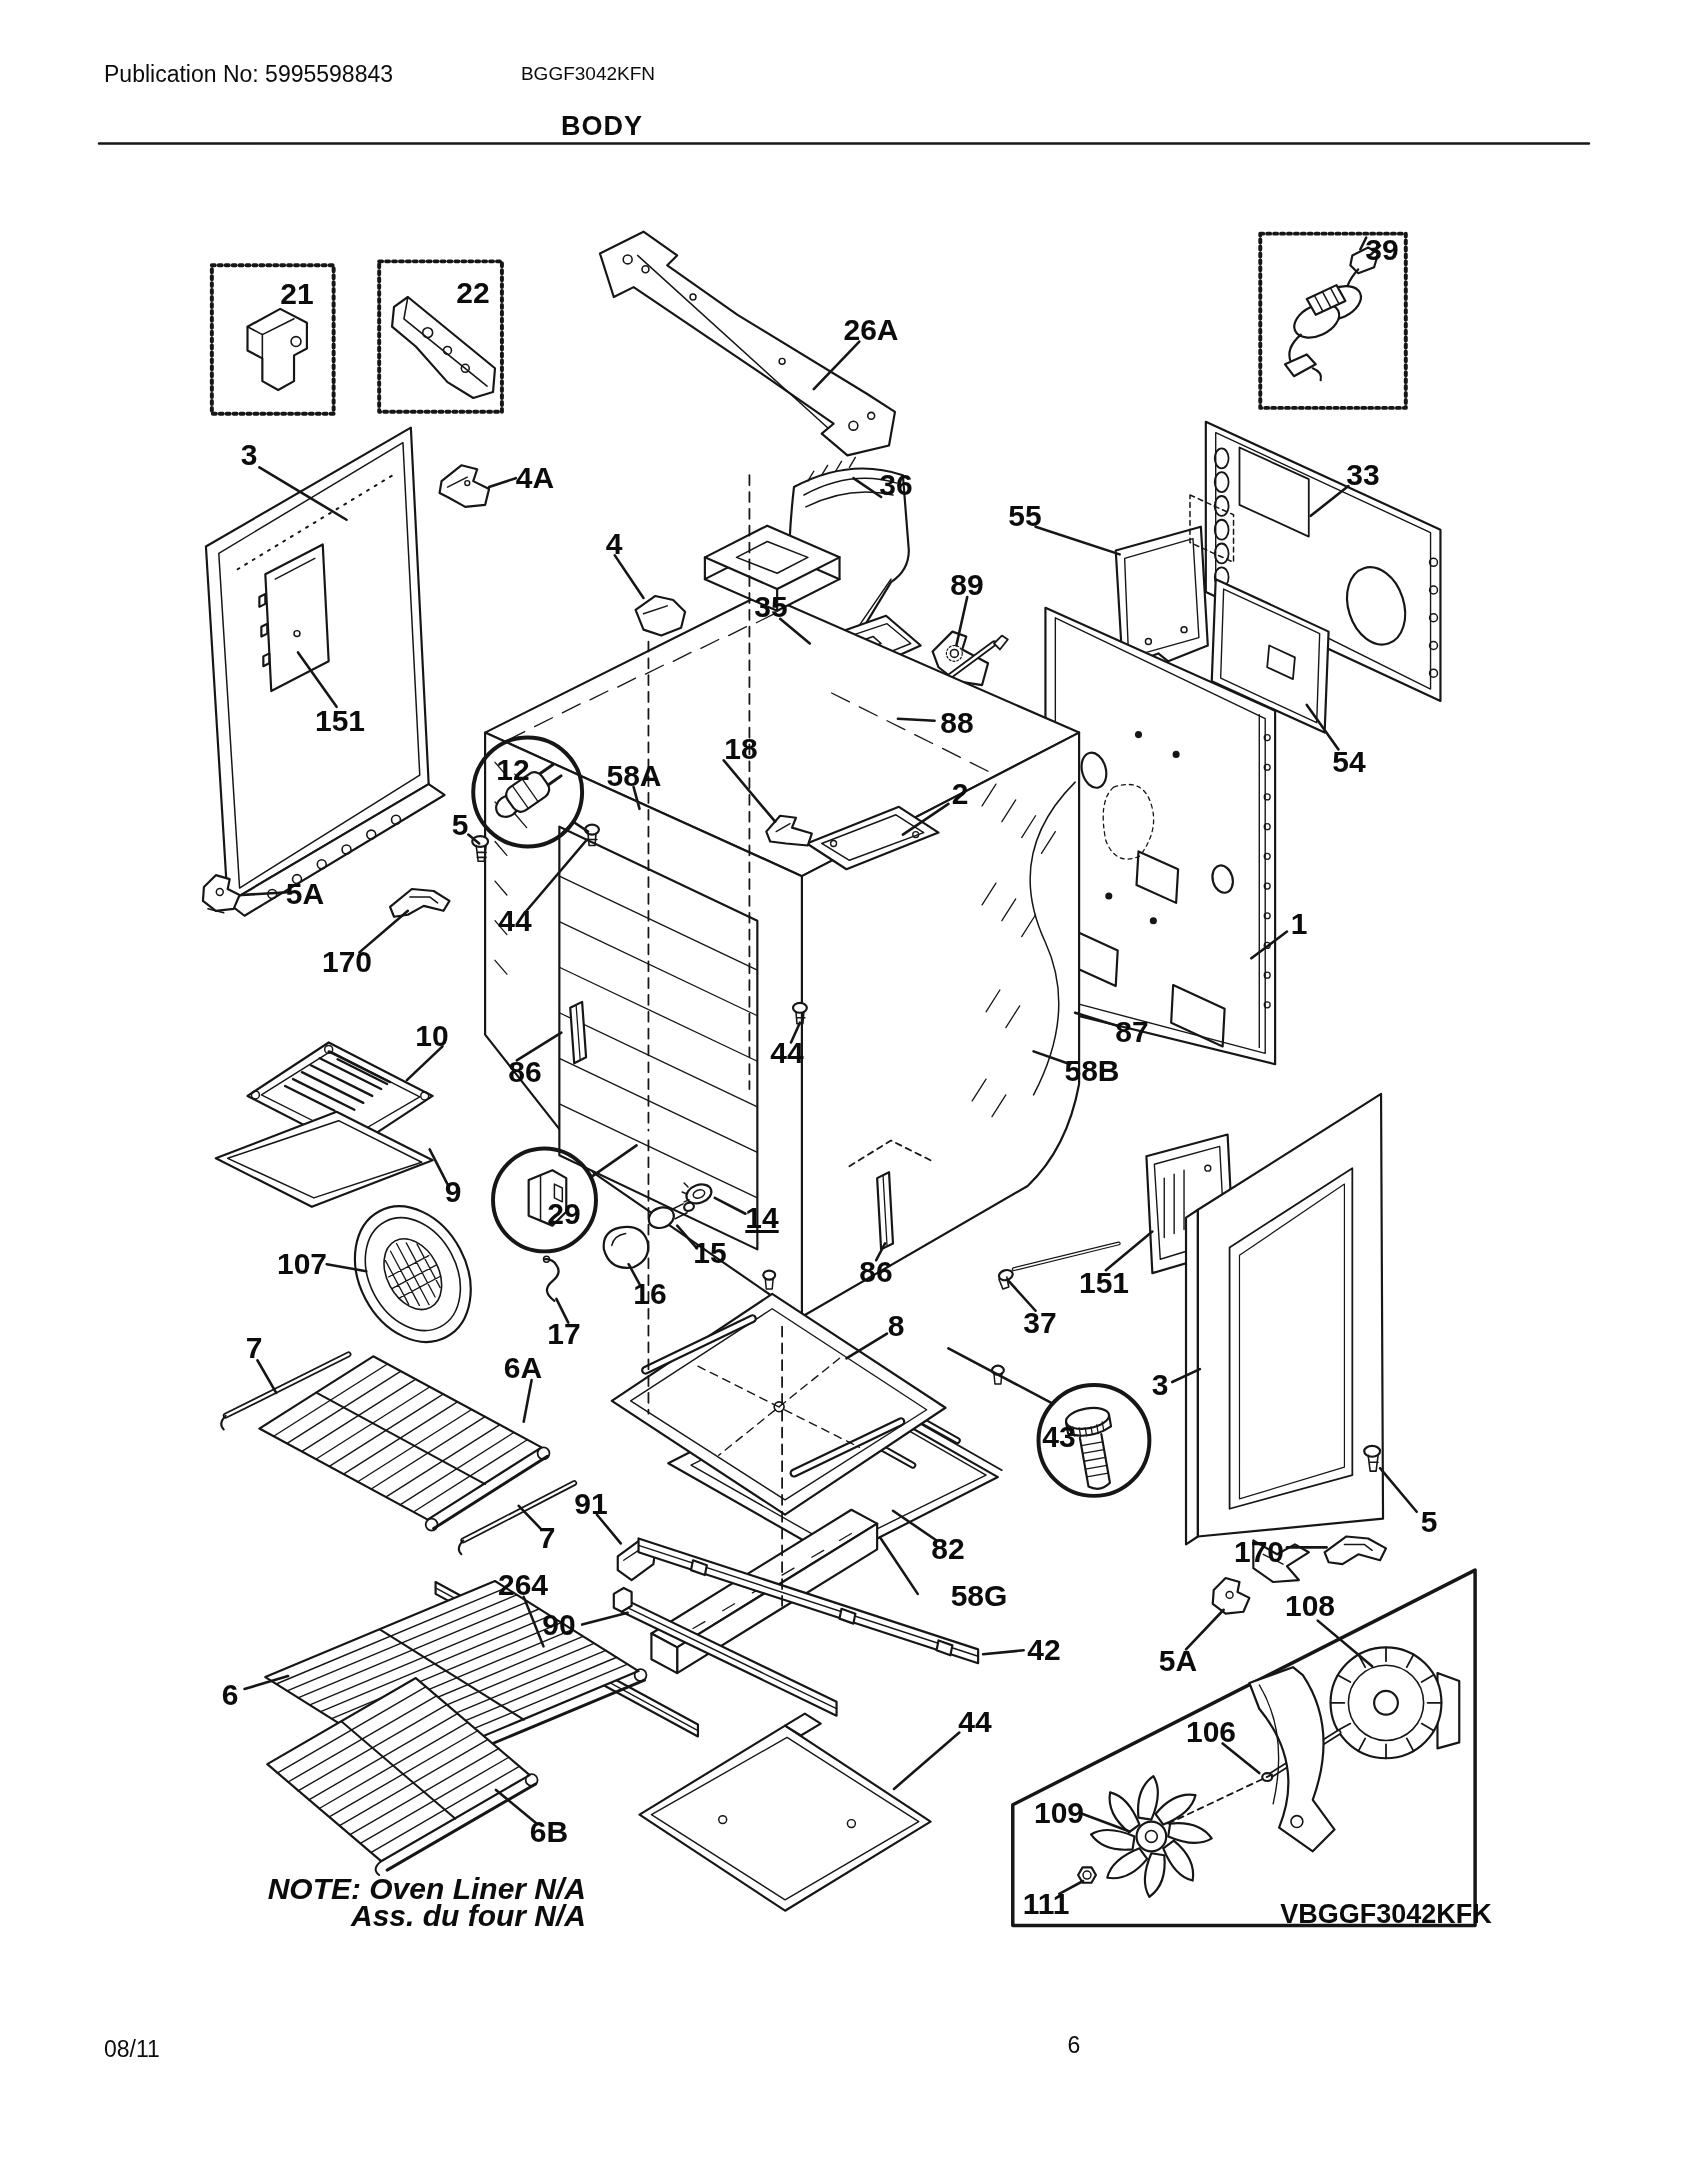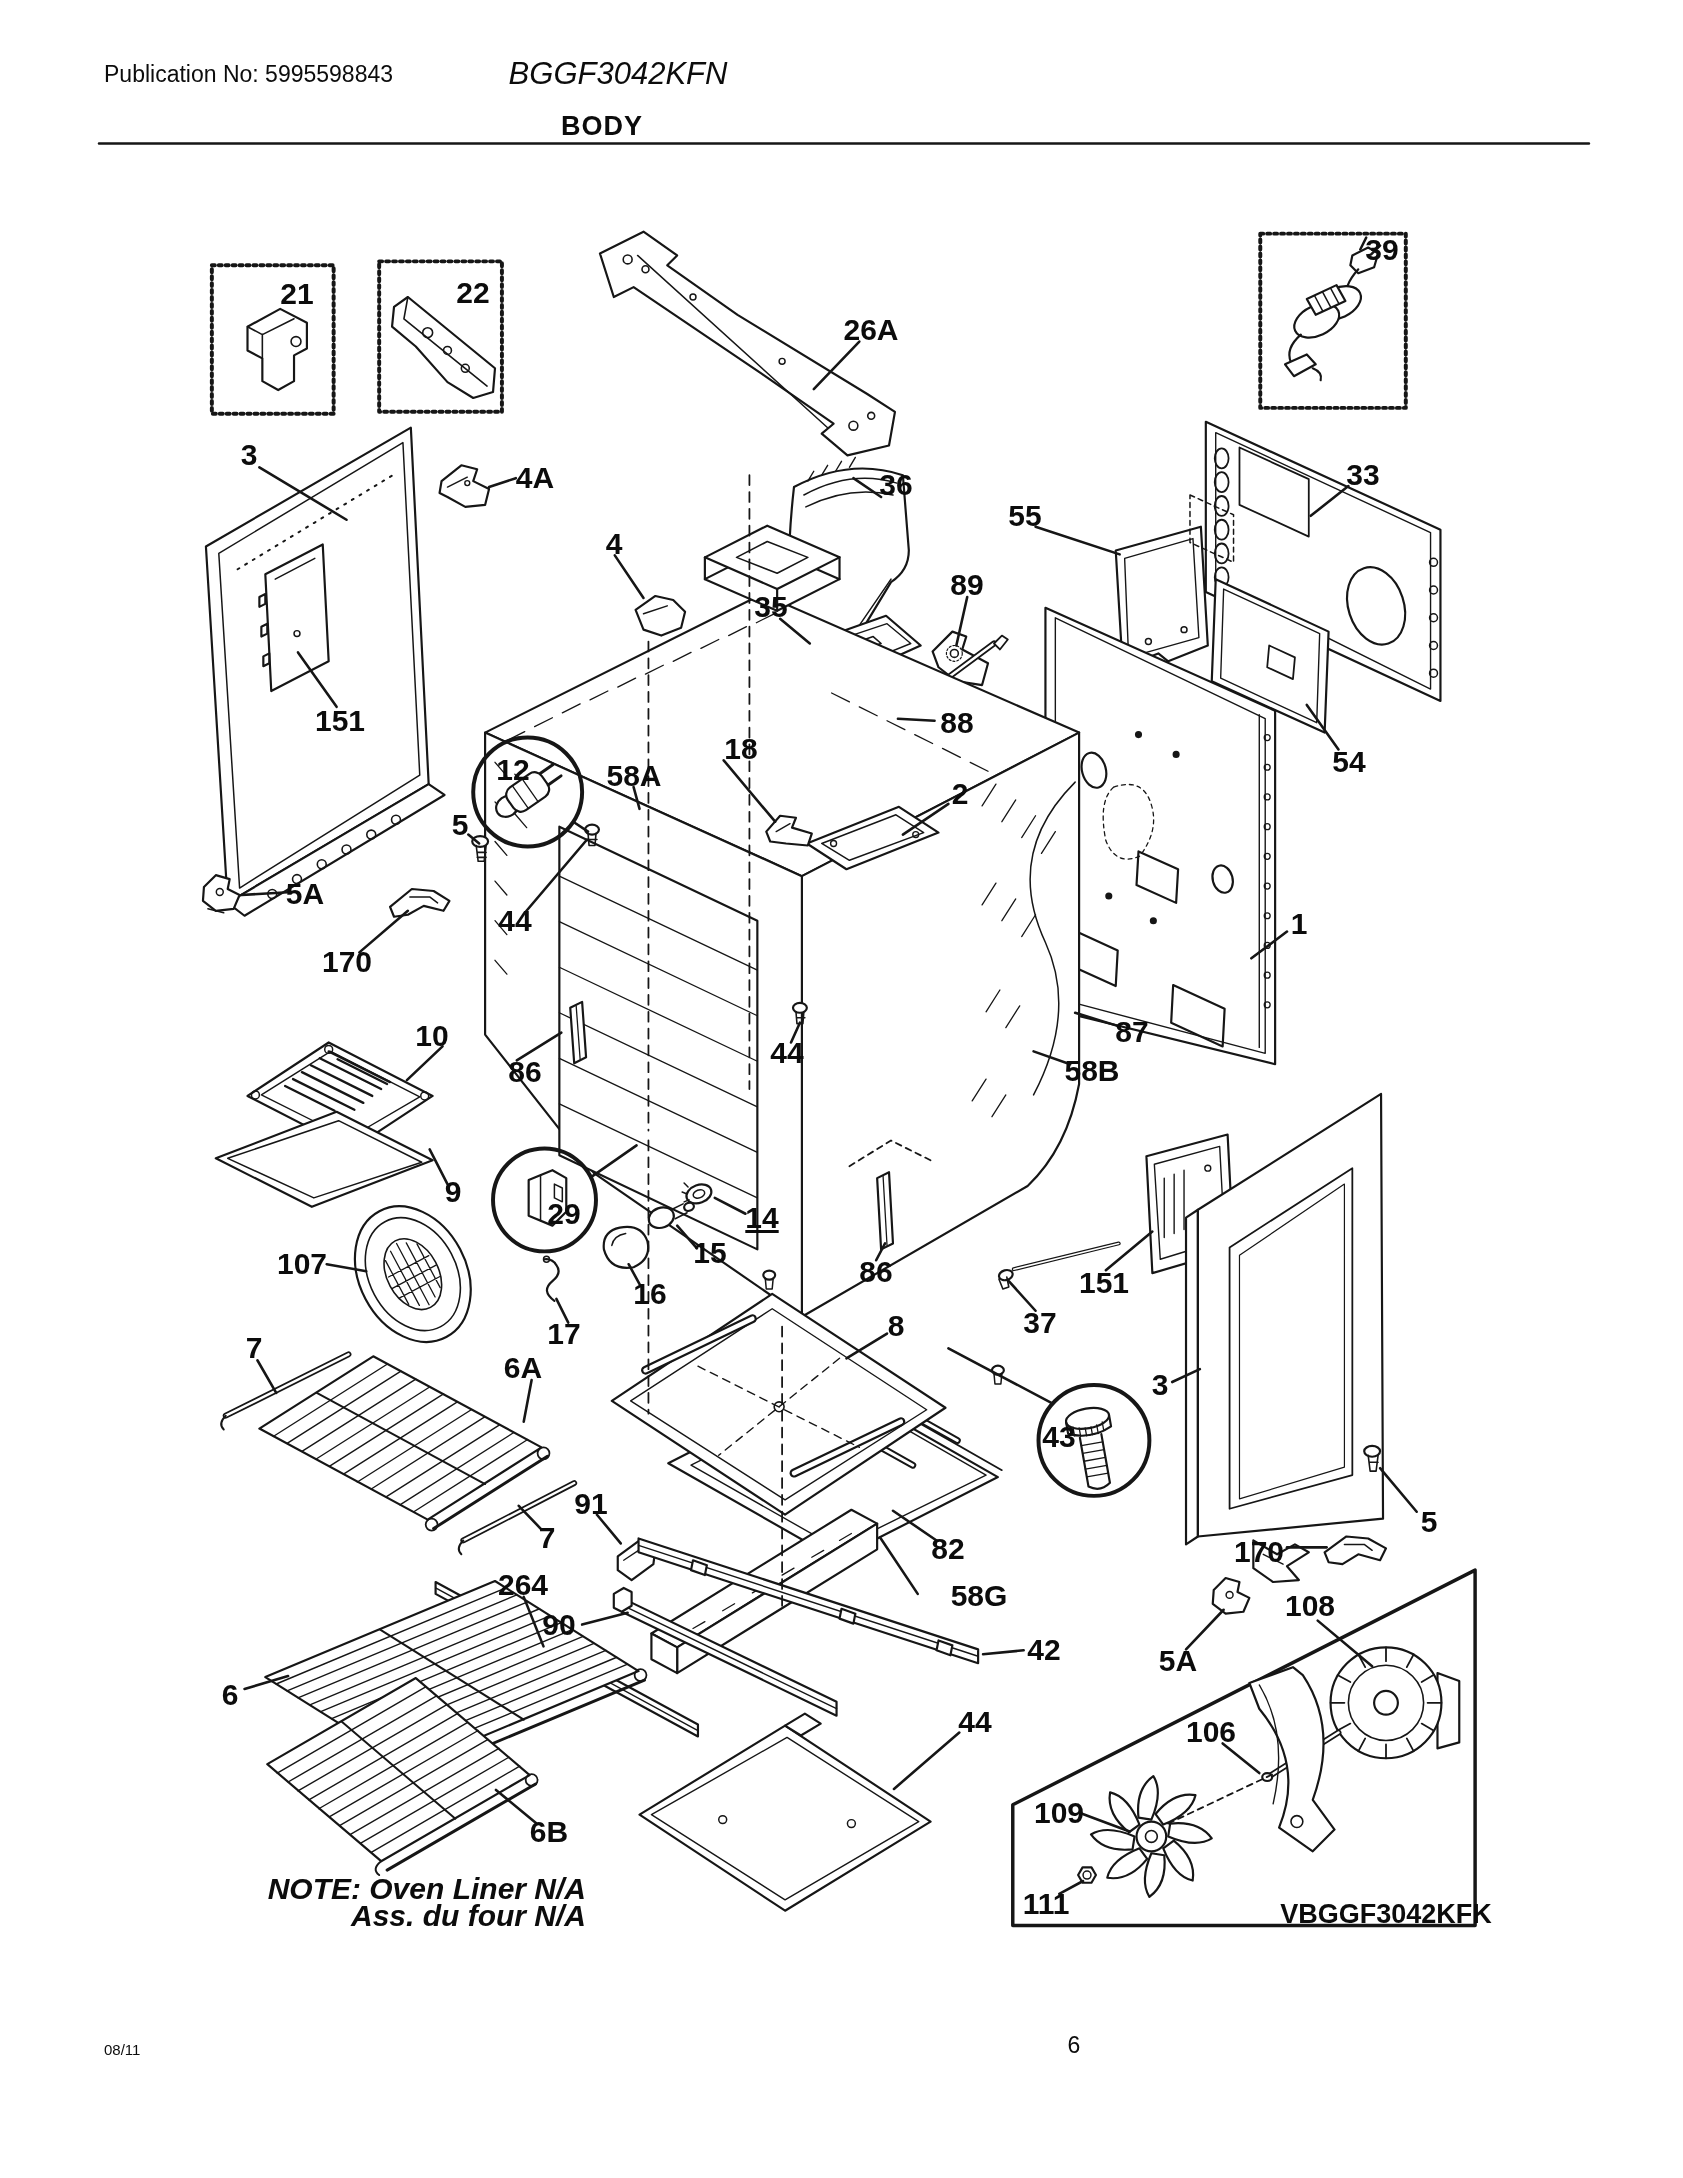--- a/index.html
+++ b/index.html
@@ -1,27 +1,27 @@
 <!DOCTYPE html>
 <html><head>
 <meta charset="utf-8">
 <style>
   html,body{margin:0;padding:0;background:#e8e8e8;}
   .page{position:relative;width:1683px;height:2178px;background:#ffffff;
         font-family:"Liberation Sans",sans-serif;color:#0c0c0c;overflow:hidden;}
   .art{position:absolute;left:0;top:0;width:1683px;height:2178px;}
   .txt{position:absolute;white-space:nowrap;}
   .hdr-pub{left:104px;top:74px;transform:translateY(-50%);font-size:23px;}
-  .hdr-model{left:618px;top:74px;transform:translate(-50%,-50%);font-size:31px;font-style:italic;}
+  .hdr-model{left:588px;top:74px;transform:translate(-50%,-50%);font-size:19px;}
   .hdr-title{left:602px;top:126px;transform:translate(-50%,-50%);font-size:27px;font-weight:bold;letter-spacing:1px;}
   .note{transform:translate(-100%,-50%);font-size:30px;font-weight:bold;font-style:italic;}
   .note1{left:586px;top:1889px;}
   .note2{left:586px;top:1916px;}
   .variant{left:1386px;top:1914px;transform:translate(-50%,-50%);font-size:27px;font-weight:bold;}
-  .ftr-date{left:104px;top:2049px;transform:translateY(-50%);font-size:15px;}
+  .ftr-date{left:104px;top:2049px;transform:translateY(-50%);font-size:23px;}
   .ftr-page{left:1074px;top:2045px;transform:translate(-50%,-50%);font-size:23px;}
   .lbl{position:absolute;transform:translate(-50%,-50%);font-weight:bold;font-size:30px;
        white-space:nowrap;color:#0c0c0c;}
 </style>
 </head>
 <body>
 
 <div class="page">
 
 <svg class="art" viewBox="0 0 1700 2200">

